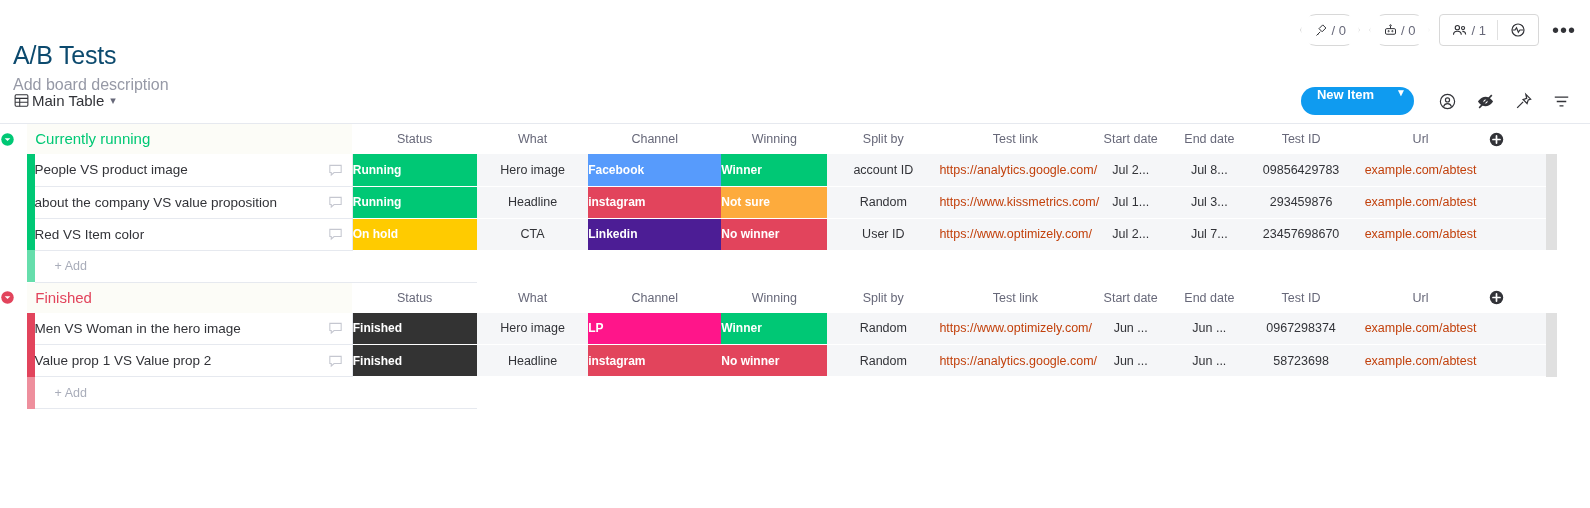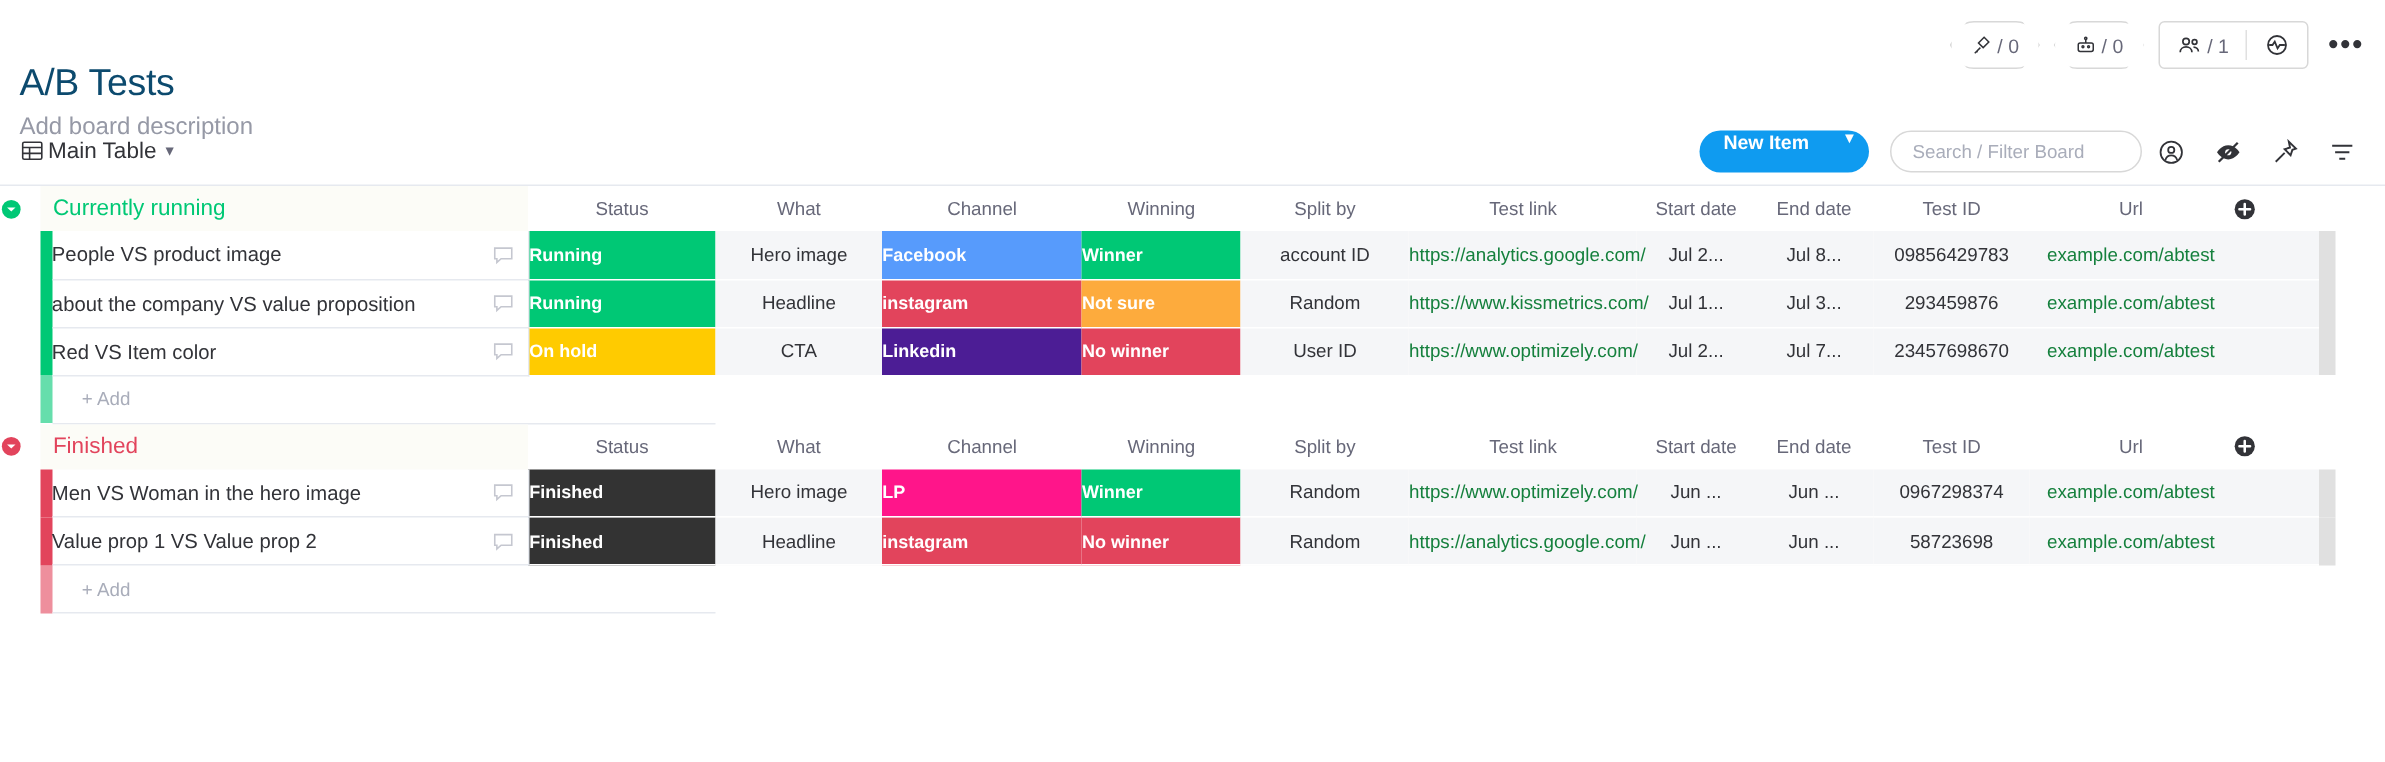--- a/index.html
+++ b/index.html
@@ -103,21 +103,21 @@
   .pill {
     text-align: left; font-size: 12px; font-weight: bold; color: #fff;
     height: 32px; vertical-align: middle;
     border-bottom: 1px solid #fff;
   }
   .plain {
     text-align: center; font-size: 12.5px; color: #323338;
     background: #f5f6f8; border-bottom: 1px solid #fff;
   }
   .linkcell {
-    text-align: center; font-size: 12.5px; color: #15803d;
+    text-align: center; font-size: 12.5px; color: #c2410c;
     background: #f5f6f8; border-bottom: 1px solid #fff;
   }
   .numcell {
     text-align: center; font-size: 12.5px; color: #323338;
     background: #f5f6f8; border-bottom: 1px solid #fff;
   }
   .blankcell { background: #f5f6f8; border-bottom: 1px solid #fff; }
   .scrollcell { background: #e0e0e0; }
   .addcol { width: 38px; text-align: center; }
   .emptycell { background: transparent; }
@@ -191,21 +191,20 @@
     <span>Main Table</span>
     <span class="chev">▾</span>
   </div>
 
   <div class="toolbar-right">
     <div class="newitem">
       <div class="lbl">New Item</div>
       <div class="div"></div>
       <div class="arr">▼</div>
     </div>
-    <input class="searchbox" placeholder="Search / Filter Board" style="">
     <div class="ticon">
       <svg width="19" height="19" viewBox="0 0 24 24" fill="none" stroke="#323338" stroke-width="1.5">
         <circle cx="12" cy="12" r="9"></circle>
           <circle cx="12" cy="10" r="2.6"></circle>
           <path d="M7 18.5c.8-2.5 2.7-3.8 5-3.8s4.2 1.3 5 3.8"></path>
       </svg>
     </div>
     <div class="ticon">
       <svg width="19" height="19" viewBox="0 0 24 24" fill="none" stroke="#323338" stroke-width="1.7">
         <path d="M2.5 12s3.6-6 9.5-6 9.5 6 9.5 6-3.6 6-9.5 6S2.5 12 2.5 12z" fill="#323338" stroke="none"></path>

